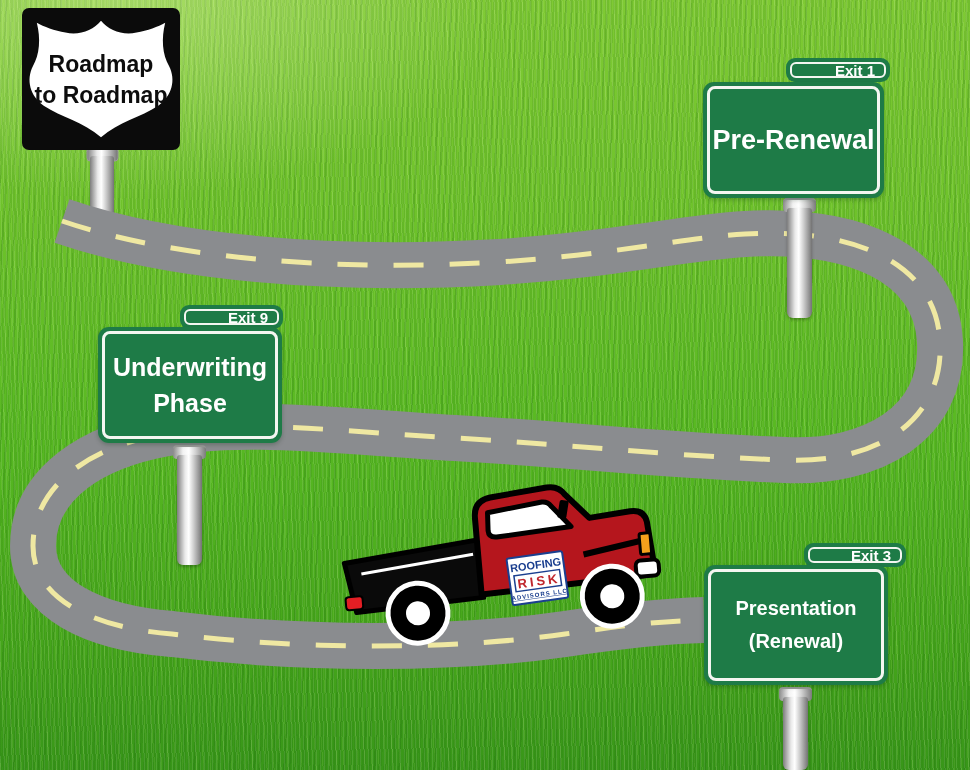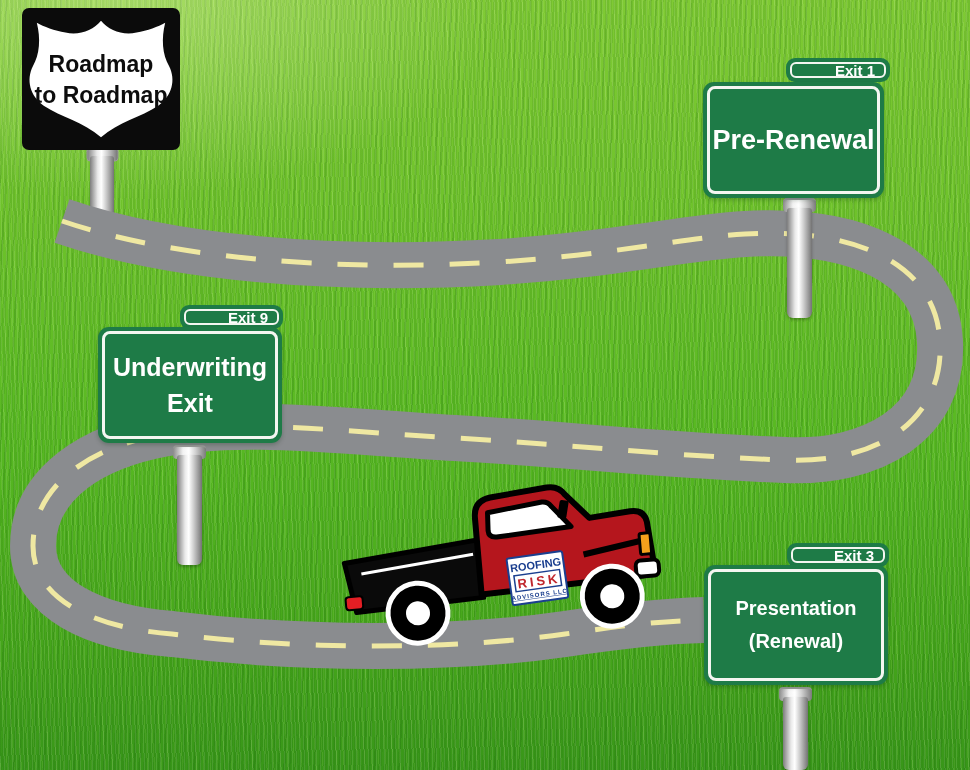--- a/index.html
+++ b/index.html
@@ -147,25 +147,25 @@
       <div class="sign-line-xl">Pre-Renewal</div>
     </div>
   </div>
 
   <div class="tab" style="left:180px;top:305px;width:103px;height:24px;">
     <div class="tab-inner">Exit 9</div>
   </div>
   <div class="sign" style="left:98px;top:327px;width:184px;height:116px;">
     <div class="sign-inner">
       <div class="sign-line-lg">Underwriting</div>
-      <div class="sign-line-lg">Exit</div>
+      <div class="sign-line-lg">Phase</div>
     </div>
   </div>
 
-  <div class="tab" style="left:787px;top:543px;width:102px;height:24px;">
+  <div class="tab" style="left:804px;top:543px;width:102px;height:24px;">
     <div class="tab-inner">Exit 3</div>
   </div>
   <div class="sign" style="left:704px;top:565px;width:184px;height:120px;">
     <div class="sign-inner">
       <div class="sign-line-md">Presentation</div>
       <div class="sign-line-md">(Renewal)</div>
     </div>
   </div>
 
   <div class="shield-plate">

